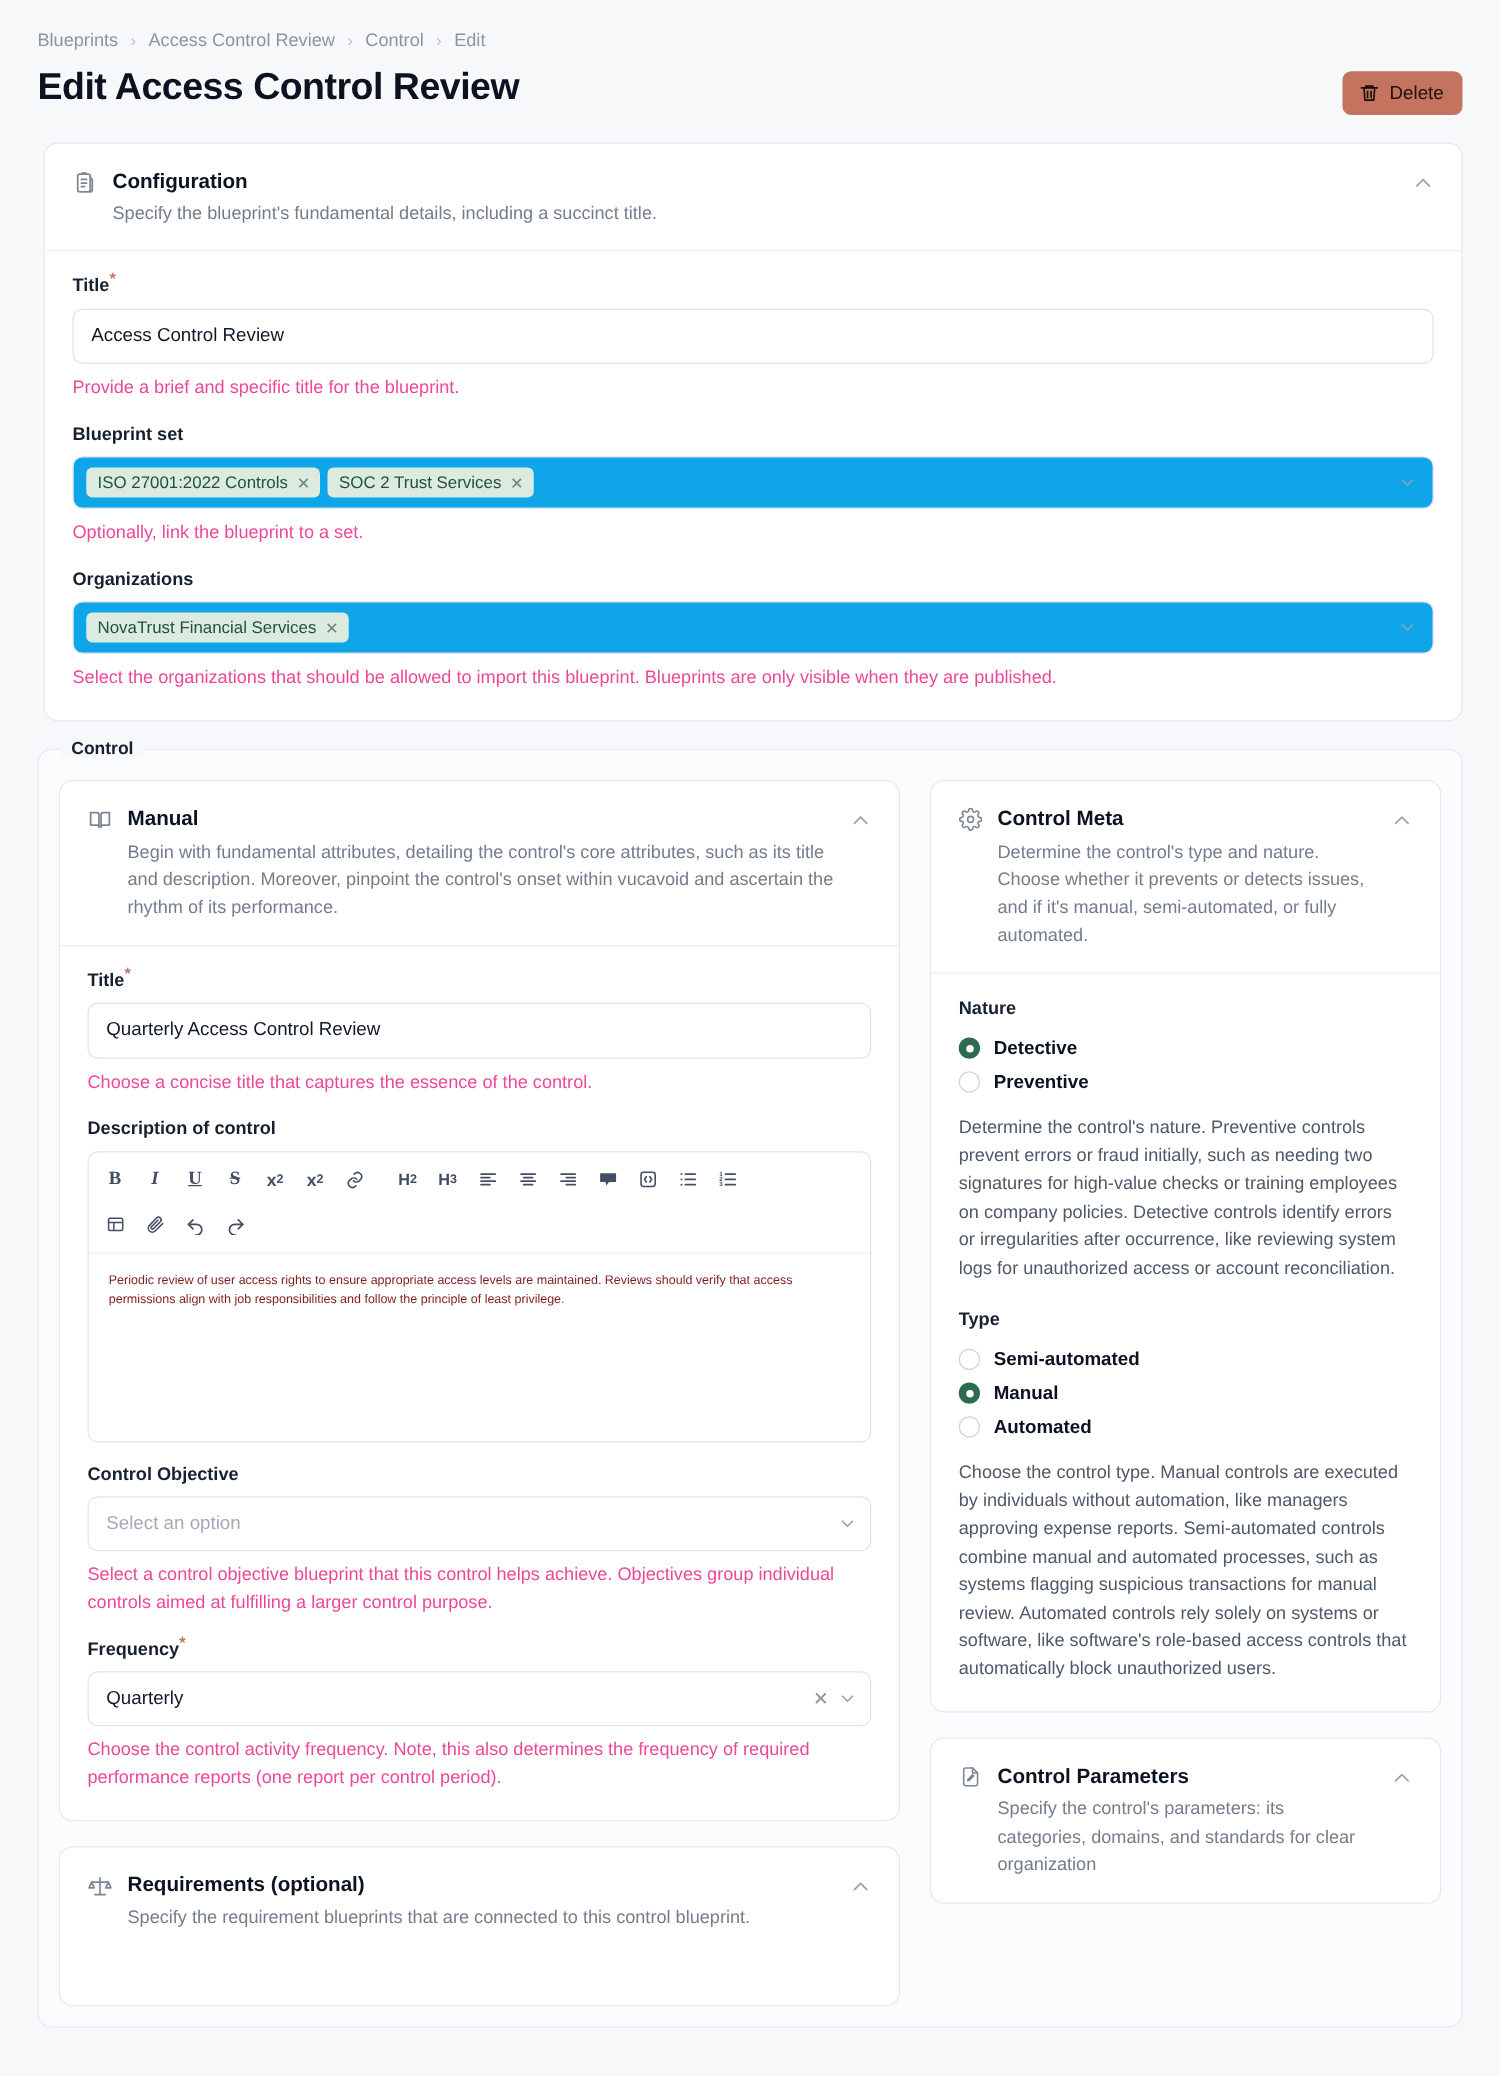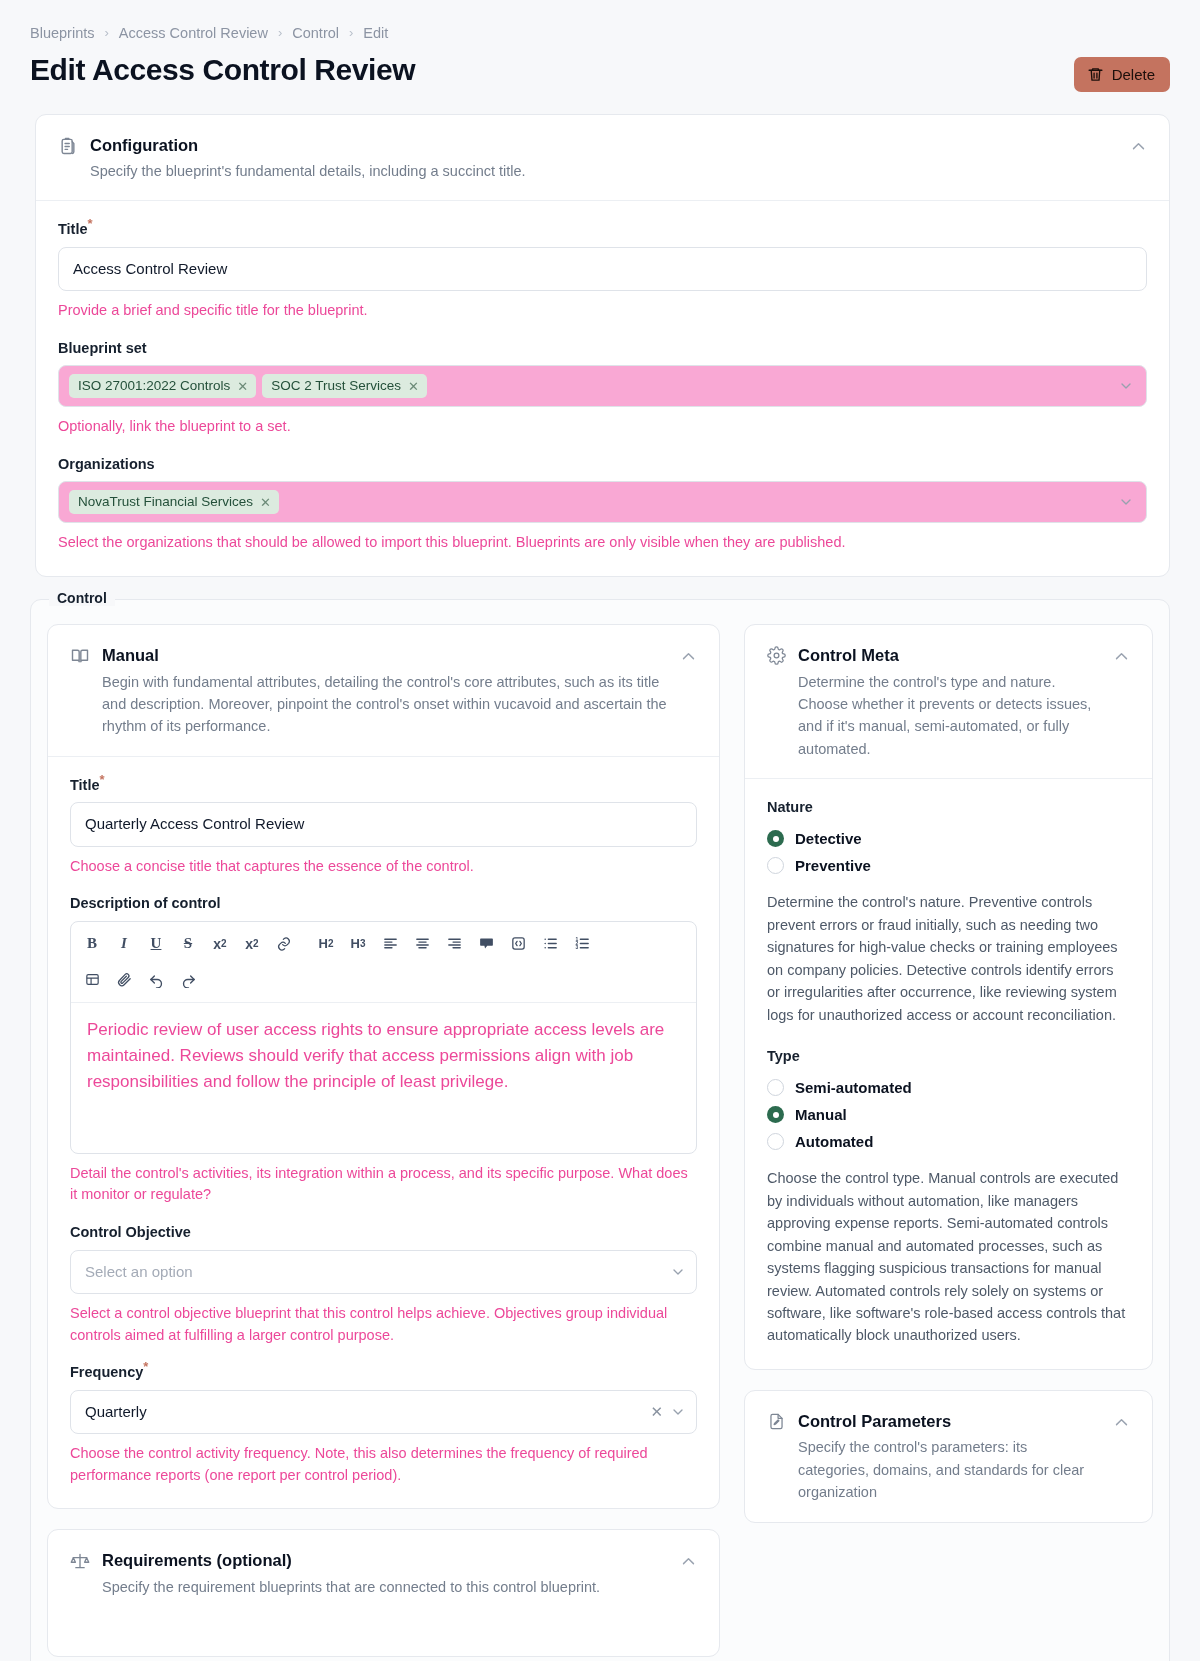--- a/index.html
+++ b/index.html
@@ -86,21 +86,21 @@
     background: #fff; font-size: 15px; color: #10192a;
     padding: 11px 14px; font-family: "Liberation Sans", sans-serif;
     outline: none; line-height: 1.35;
   }
   .inp::placeholder { color: #a4abb7; }
   .help {
     font-size: 14.5px; color: #ec4899; margin-top: 9px; line-height: 1.5;
   }
   .tag-field {
     width: 100%; border: 1px solid #dfe3e9; border-radius: 8px;
-    background: #f9a8d4; min-height: 42px;
+    background: #0ea5e9; min-height: 42px;
     display: flex; align-items: center; flex-wrap: wrap;
     gap: 6px; padding: 6px 36px 6px 10px; position: relative;
   }
   .chip {
     display: inline-flex; align-items: center; gap: 7px;
     background: #dcebdf; color: #24503a;
     border-radius: 5px; padding: 4px 8px 4px 9px;
     font-size: 13.5px; line-height: 1.2; white-space: nowrap;
   }
   .chip-x { color: #6b8a77; font-size: 13px; cursor: pointer; line-height: 1; }
@@ -162,21 +162,21 @@
     font-family: "Liberation Serif", serif;
   }
   .tbtn svg { display: block; }
   .tbtn.sep { width: 8px; }
   .tb-sub { font-size: 14px; font-weight: 700; font-family: "Liberation Sans", sans-serif; }
   .tb-sub sub, .tb-sub sup { font-size: 10px; font-weight: 700; }
   .tb-h { font-size: 13px; font-weight: 700; font-family: "Liberation Sans", sans-serif; }
   .tb-h sub { font-size: 10px; }
   .editor-area {
     min-height: 150px; padding: 14px 16px 16px 16px;
-    font-size: 17px; color: #ec4899; line-height: 1.55;
+    font-size: 10px; color: #7f1d1d; line-height: 1.55;
   }
 
   
   .group-label {
     font-size: 14.5px; font-weight: 700; color: #16202e;
     margin-bottom: 10px;
   }
   .radio-row {
     display: flex; align-items: center; gap: 11px;
     padding: 5px 0; cursor: pointer;
@@ -417,21 +417,20 @@
                   </span>
                   <span class="tbtn">
                     <svg width="17" height="17" viewBox="0 0 24 24" fill="none" stroke="currentColor" stroke-width="1.9" stroke-linecap="round" stroke-linejoin="round">
                         <path d="M15 7l5 5-5 5"></path>
                         <path d="M20 12h-9a6 6 0 0 0 0 12h1"></path>
                       </svg>
                   </span>
                 </div>
                 <div class="editor-area">Periodic review of user access rights to ensure appropriate access levels are maintained. Reviews should verify that access permissions align with job responsibilities and follow the principle of least privilege.</div>
               </div>
-              <div class="help">Detail the control's activities, its integration within a process, and its specific purpose. What does it monitor or regulate?</div>
             </div>
 
             <div class="field">
               <label class="flabel">Control Objective</label>
               <div class="select-like">
                 <span class="ph">Select an option</span>
                 <span class="select-adorn">
                   <span>
                     <svg width="16" height="16" viewBox="0 0 24 24" fill="none" stroke="currentColor" stroke-width="2" stroke-linecap="round" stroke-linejoin="round">
                         <path d="M6 9l6 6 6-6"></path>

